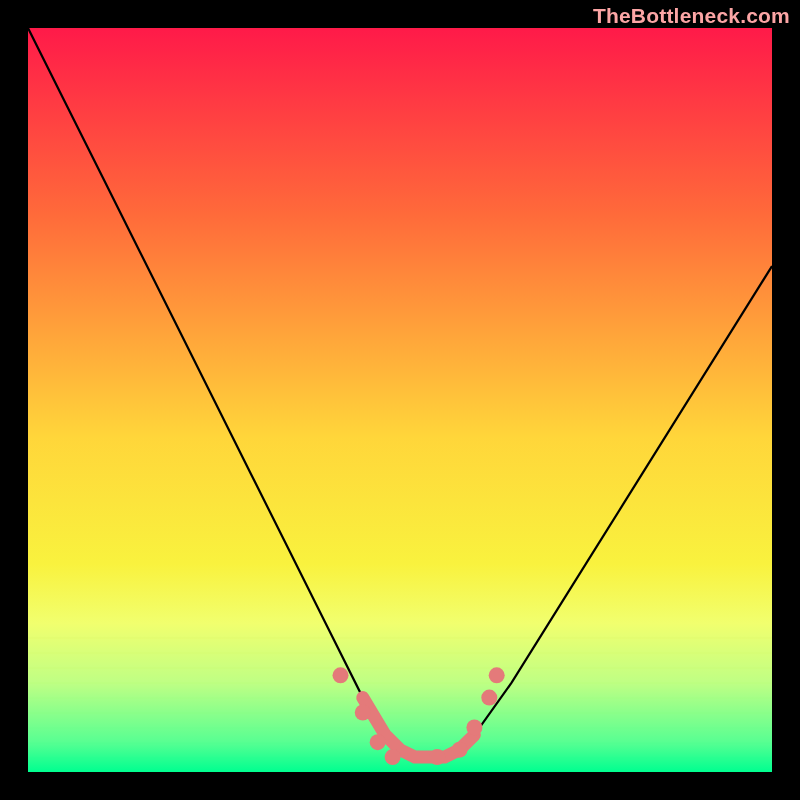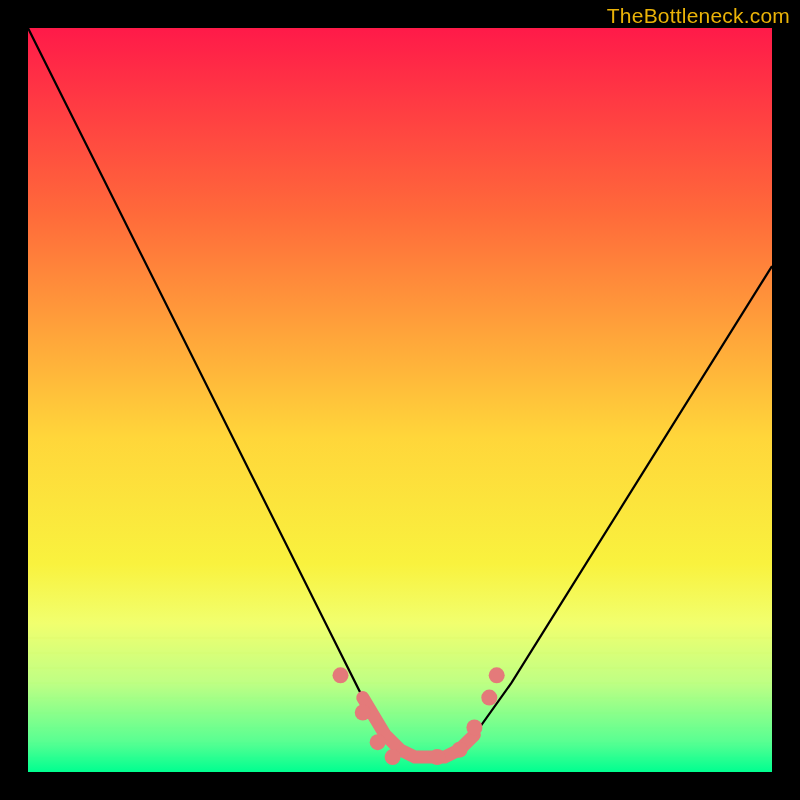--- a/index.html
+++ b/index.html
@@ -26,23 +26,23 @@
   }
   .plot-area svg {
     display: block;
     width: 744px;
     height: 744px;
   }
   .watermark {
     position: absolute;
     top: 4px;
     right: 10px;
-    color: #eab308;
+    color: #fca5a5;
     font-size: 21px;
-    font-weight: 400;
+    font-weight: 700;
     letter-spacing: 0.2px;
     user-select: none;
     margin-left: 46px;
   }
 </style>
 </head>
 <body>
 
 <div class="frame">
 

